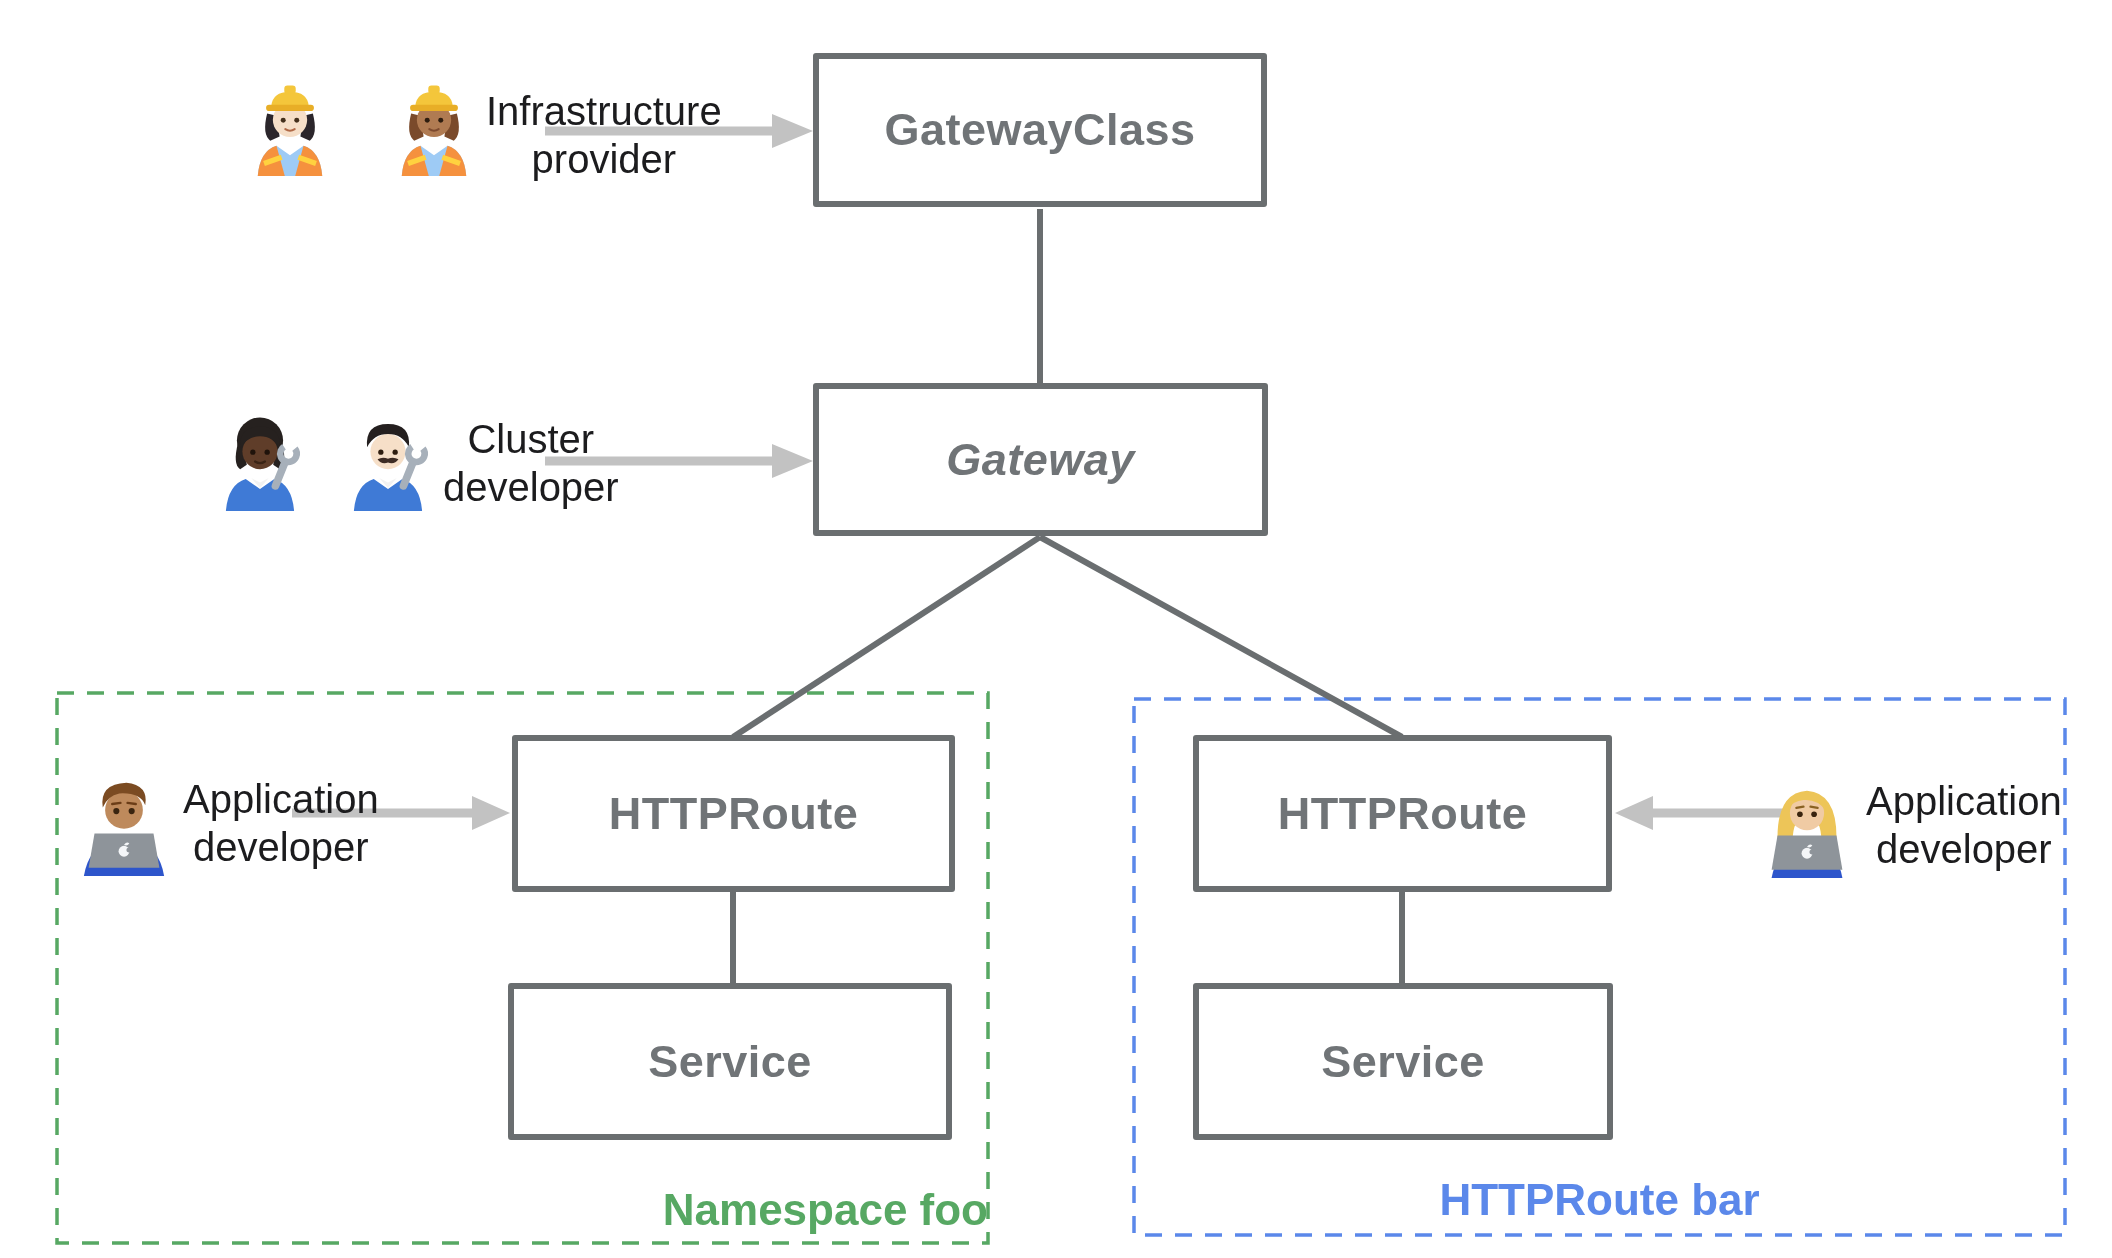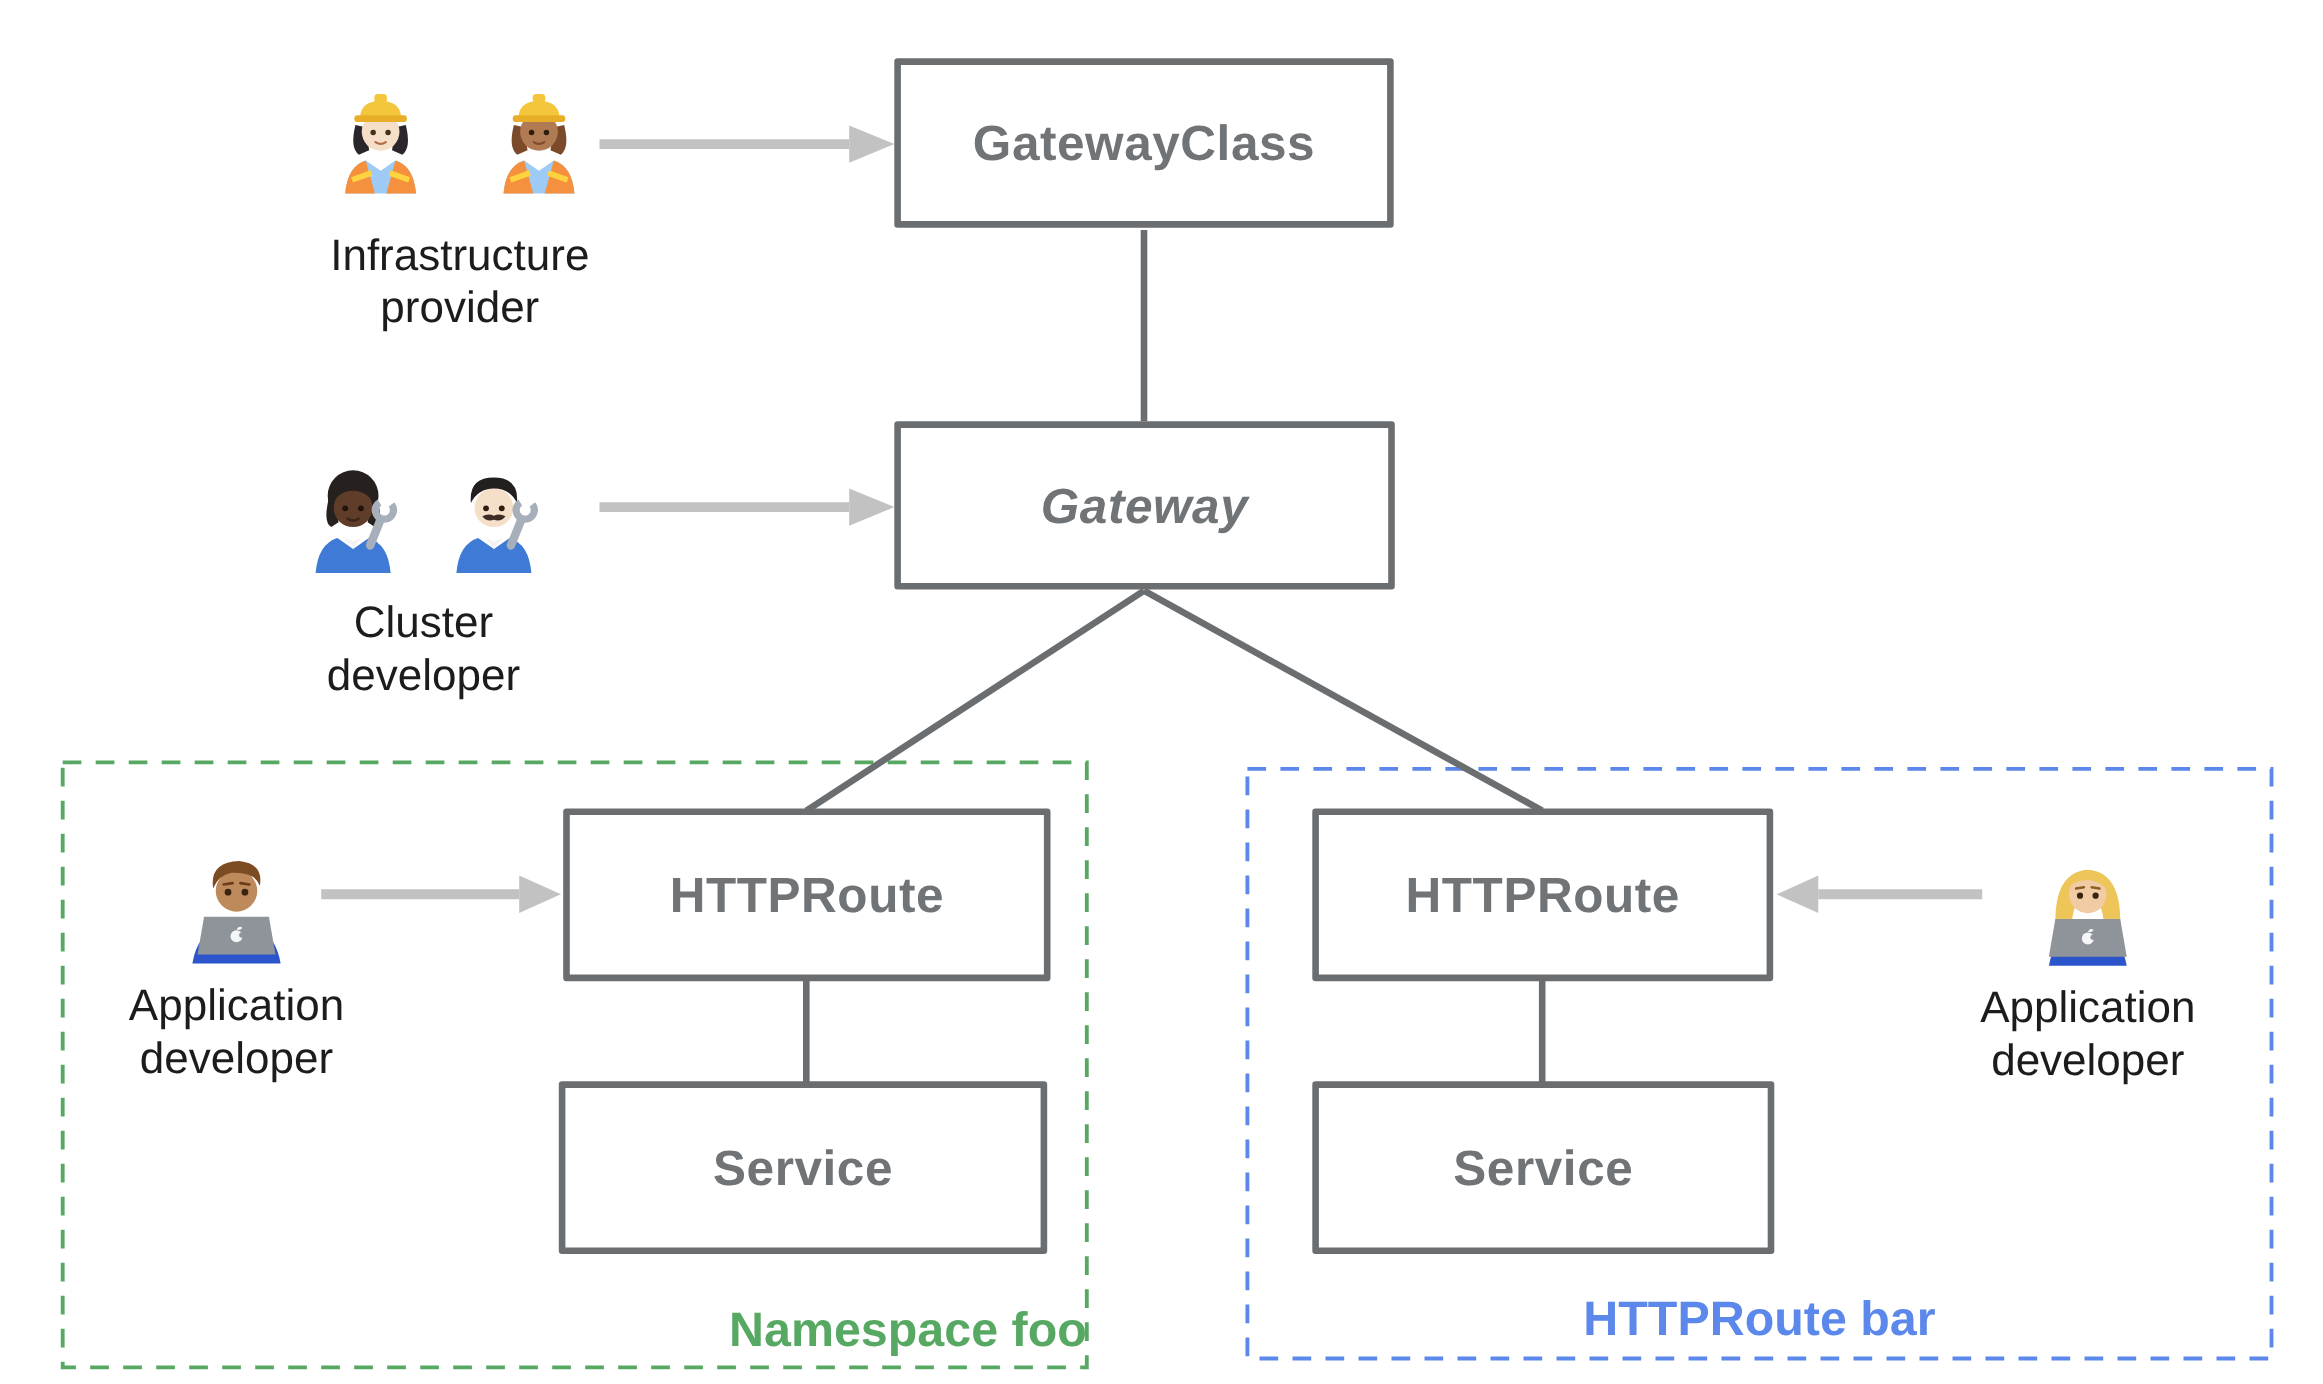--- a/index.html
+++ b/index.html
@@ -26,21 +26,21 @@
     color:var(--node-text);font-size:45px;font-weight:bold;letter-spacing:.5px;
   }
   .namespace-label{
     position:absolute;z-index:2;width:100%;text-align:center;
     font-size:44px;font-weight:bold;
   }
   .namespace-area{position:absolute;z-index:2;}
   .ns-foo-label{color:var(--namespace-foo-green);}
   .ns-bar-label{color:var(--namespace-bar-blue);}
   .persona{
-    position:absolute;z-index:3;display:flex;flex-direction:column;align-items:center;
+    position:absolute;z-index:3;display:flex;align-items:center;
   }
   .persona-icons{display:flex;align-items:flex-end;}
   .persona-label{
     color:var(--persona-text);font-size:40px;line-height:48px;text-align:center;
   }
 </style>
 </head>
 <body>
 
 <div id="canvas">
@@ -133,21 +133,21 @@
         <rect x="27" y="31.5" width="46" height="6" rx="3" fill="#E8AE27"></rect>
         <rect x="44.5" y="13" width="11" height="8" rx="3" fill="#F4C63B"></rect>
       </svg>
     </div>
     <div class="persona-label" style="margin-top:22px;">
       <span>Infrastructure</span><br>
       <span>provider</span>
     </div>
   </div>
 
-  <div class="persona" style="left:205px;top:404px;width:360px;">
+  <div class="persona" style="left:205px;top:394px;width:360px;">
     <div class="persona-icons" style="gap:18px;">
       <svg width="110" height="124" viewBox="0 0 100 100">
         <circle cx="50" cy="36" r="21" fill="#26211f"></circle>
         <path d="M30 38 Q25 58 32 62 L38 58 35 40 Z" fill="#26211f"></path>
         <path d="M70 38 Q75 58 68 62 L62 58 65 40 Z" fill="#26211f"></path>
         <path d="M19 100 Q21 76 37 71 L50 80 63 71 Q79 76 81 100 Z" fill="#3F7AD6"></path>
         <path d="M42 70 L50 79 58 70 L50 74 Z" fill="#F2F2F2"></path>
         <circle cx="50" cy="46" r="16" fill="#5F3D29"></circle>
         <circle cx="43.5" cy="46.5" r="2.4" fill="#1f130b"></circle>
         <circle cx="56.5" cy="46.5" r="2.4" fill="#1f130b"></circle>

